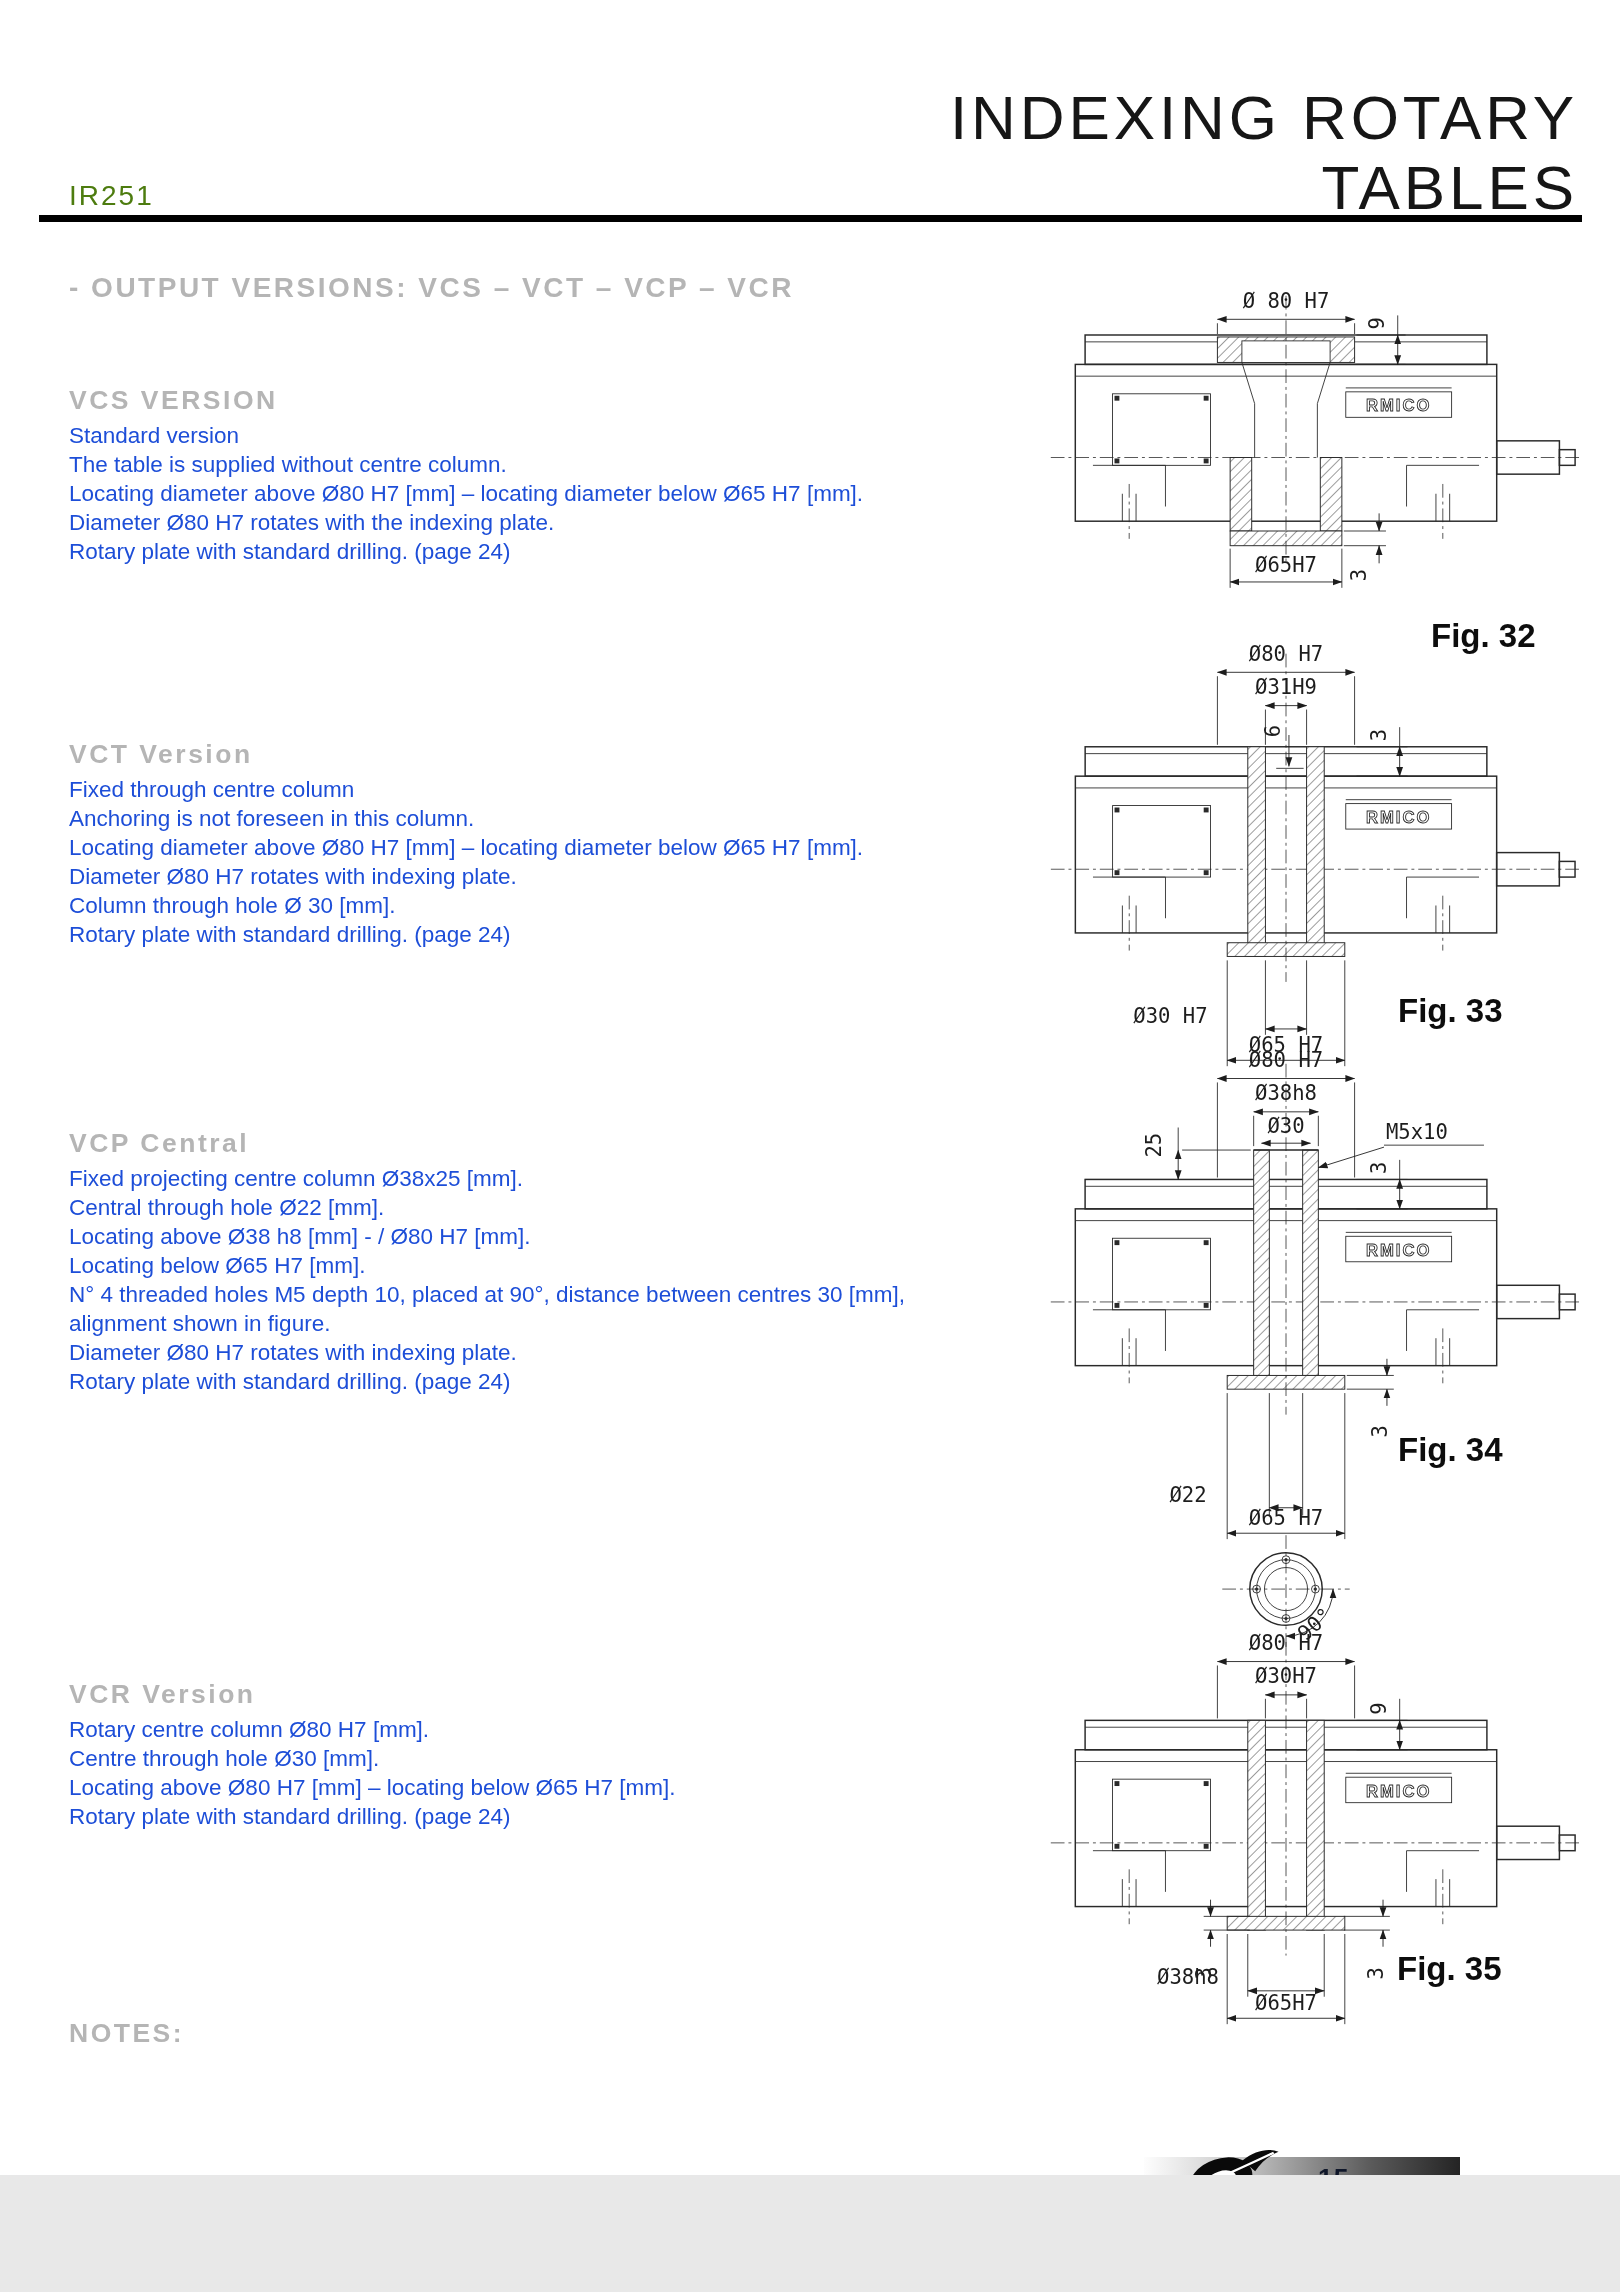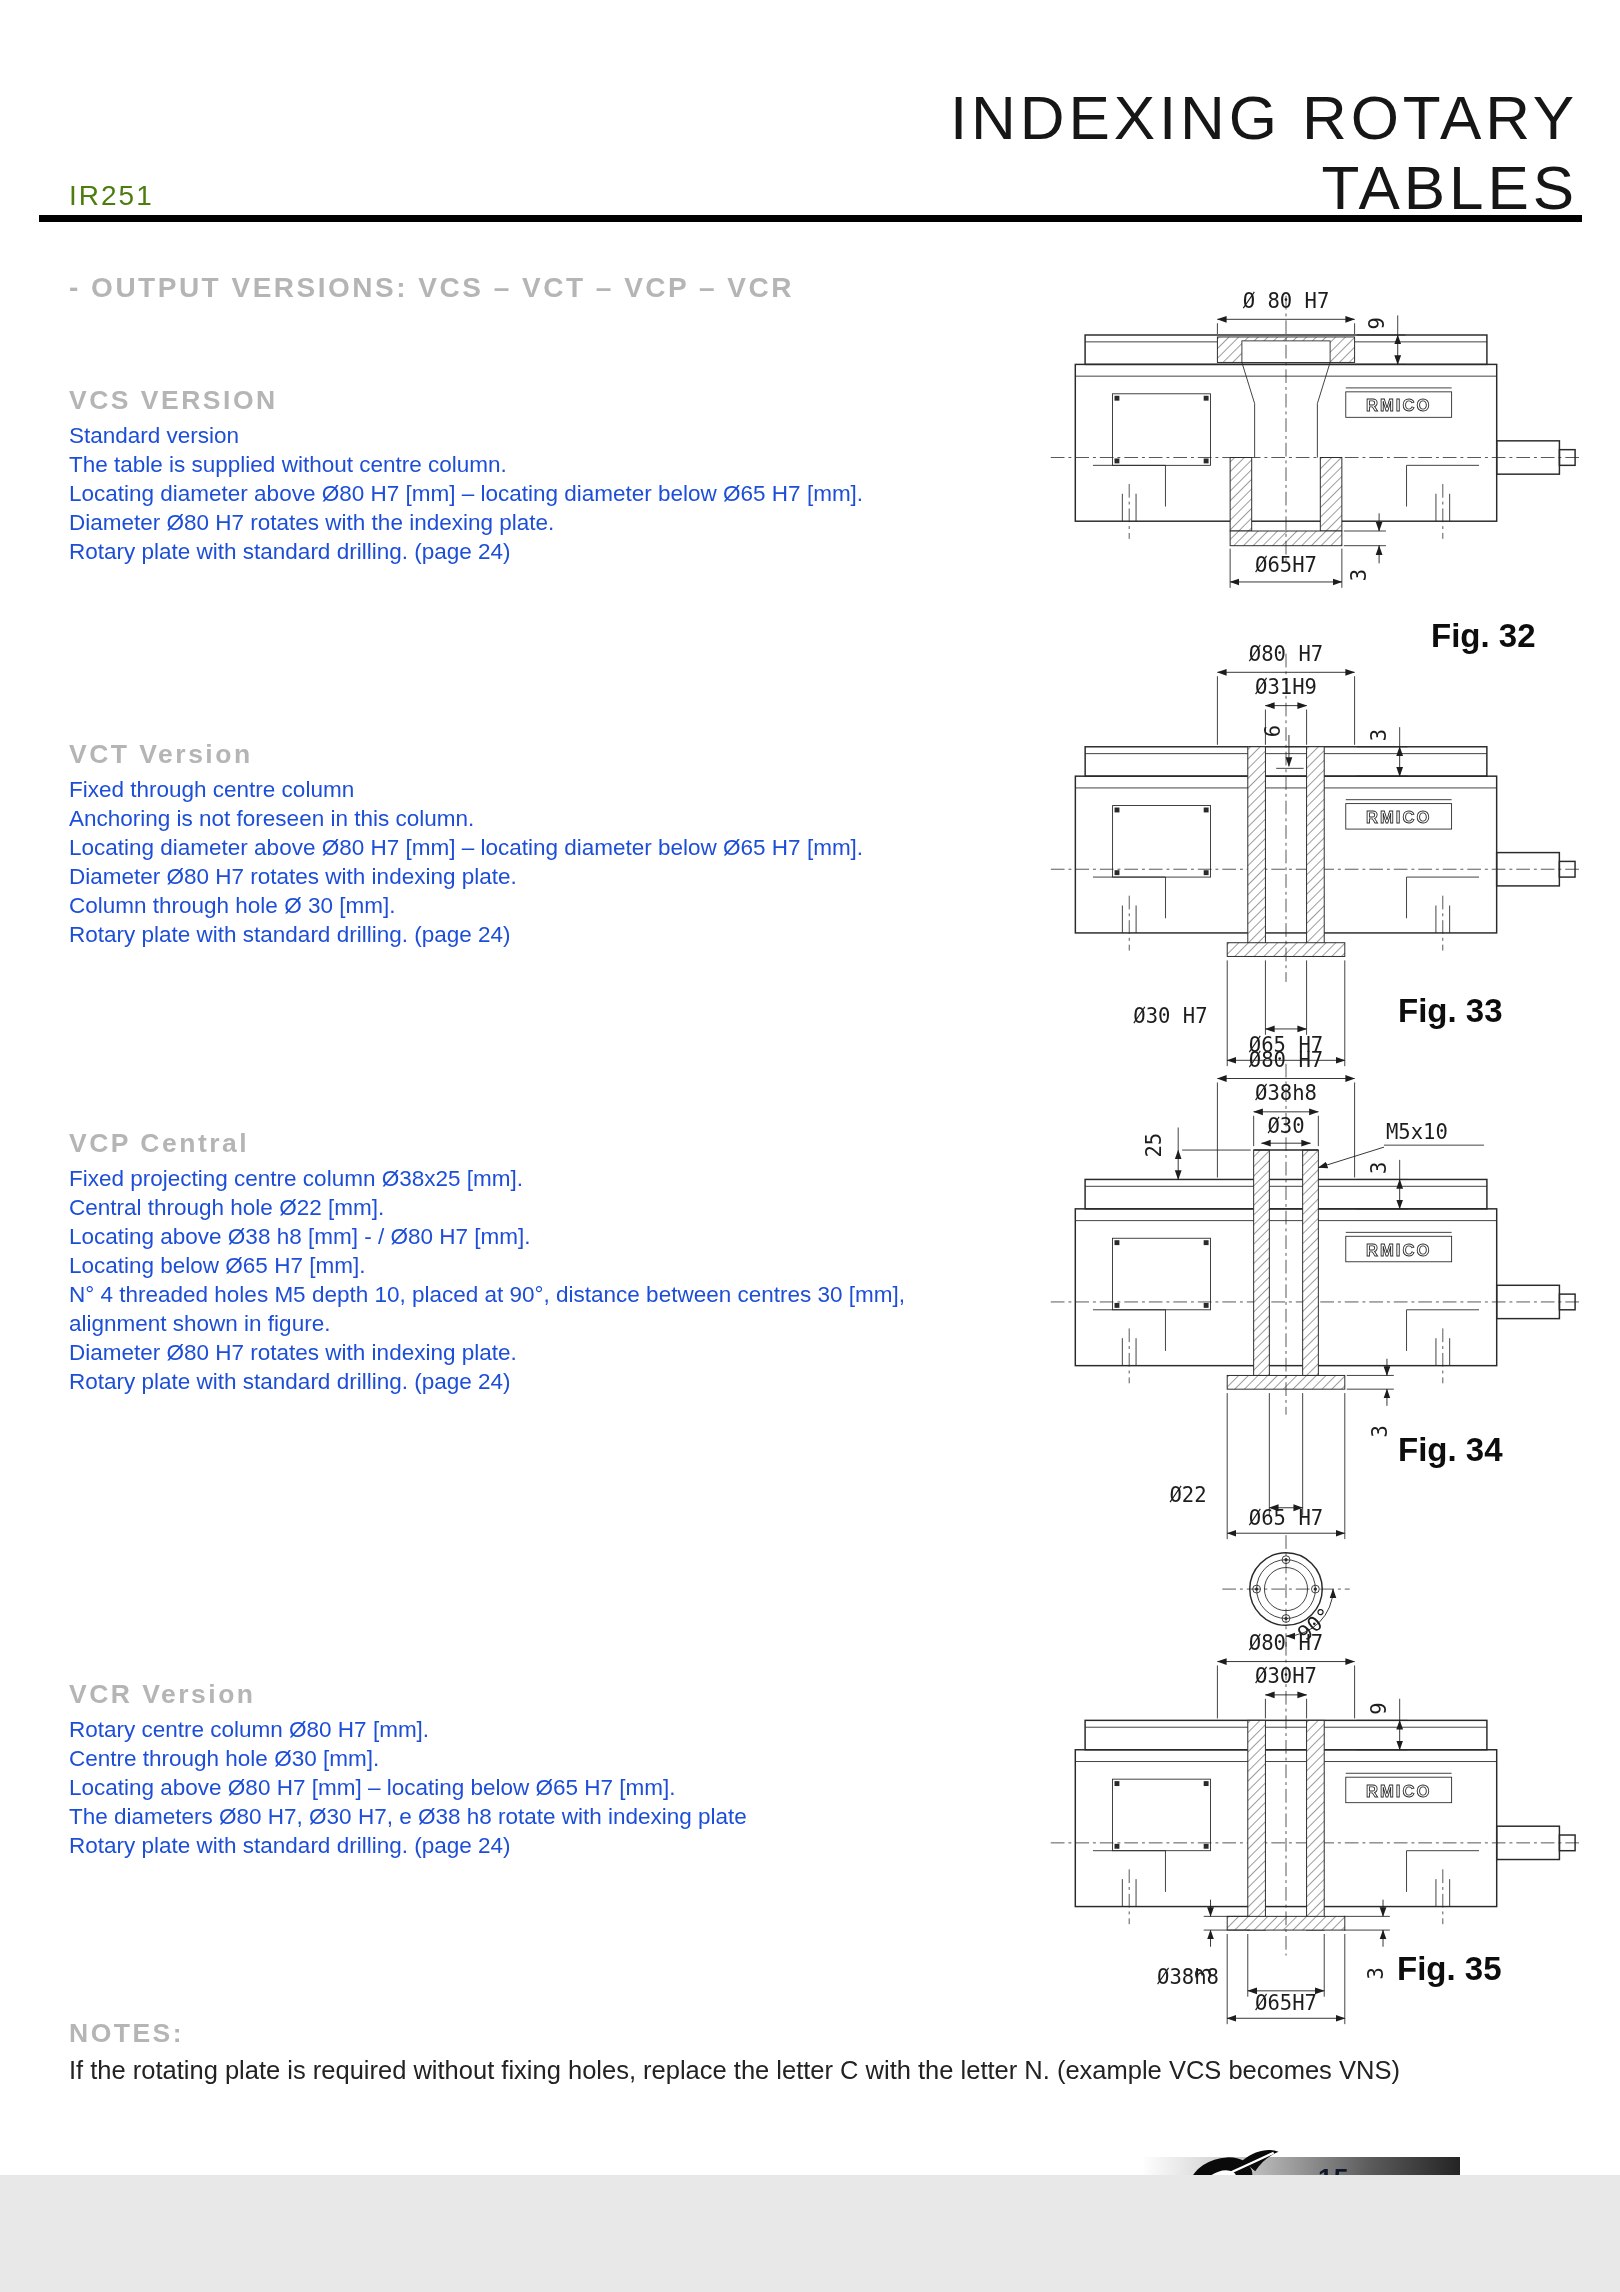--- a/index.html
+++ b/index.html
@@ -102,21 +102,20 @@
       <div>Rotary plate with standard drilling. (page 24)</div>
     </div>
   </div>
 
   <div class="sec" style="top:1680px">
     <h2 class="gray">VCR Version</h2>
     <div class="lines">
       <div>Rotary centre column Ø80 H7 [mm].</div>
       <div>Centre through hole Ø30 [mm].</div>
       <div>Locating above Ø80 H7 [mm] – locating below Ø65 H7 [mm].</div>
-      <div>The diameters Ø80 H7, Ø30 H7, e Ø38 h8 rotate with indexing plate</div>
       <div>Rotary plate with standard drilling. (page 24)</div>
     </div>
   </div>
 
   <div class="fig" style="left:1041px;top:286px;height:343px">
     <svg width="539" height="343" viewBox="0 0 550 350">
       <g transform="translate(15,50)">
         <rect class="ln" x="30" y="0" width="410" height="30"></rect>
           <line class="tn" x1="30" y1="7" x2="440" y2="7"></line>
         <rect class="ln" x="20" y="30" width="430" height="160"></rect>
@@ -392,21 +391,20 @@
           <line class="tn" x1="310" y1="310" x2="310" y2="402"></line>
         <line class="dm" x1="190" y1="396" x2="310" y2="396" marker-start="url(#mS)" marker-end="url(#mE)"></line>
         <text class="dt" x="250" y="388" text-anchor="middle">Ø65H7</text>
       </g>
     </svg>
   </div>
   <div class="fig-cap" style="left:1397px;top:1950px">Fig. 35</div>
 
   <div class="notes" style="top:2019px">
     <h2 class="gray">NOTES:</h2>
-    <div class="ntext">If the rotating plate is required without fixing holes, replace the letter C with the letter N. (example VCS becomes VNS)</div>
   </div>
 
   <div class="foot-bar"></div>
   <svg class="logo" viewBox="0 0 120 78">
     <g transform="rotate(-18 58 38)">
       <ellipse cx="58" cy="38" rx="33" ry="22" fill="#0a0a0a"></ellipse>
       <ellipse cx="58" cy="38" rx="16" ry="9" fill="#fff"></ellipse>
     </g>
     <path d="M80,18 C93,8 106,5 117,9 C107,13 99,20 93,29 Z" fill="#0a0a0a"></path>
     <path d="M36,58 C23,67 10,70 1,66 C11,62 19,55 25,46 Z" fill="#0a0a0a"></path>

